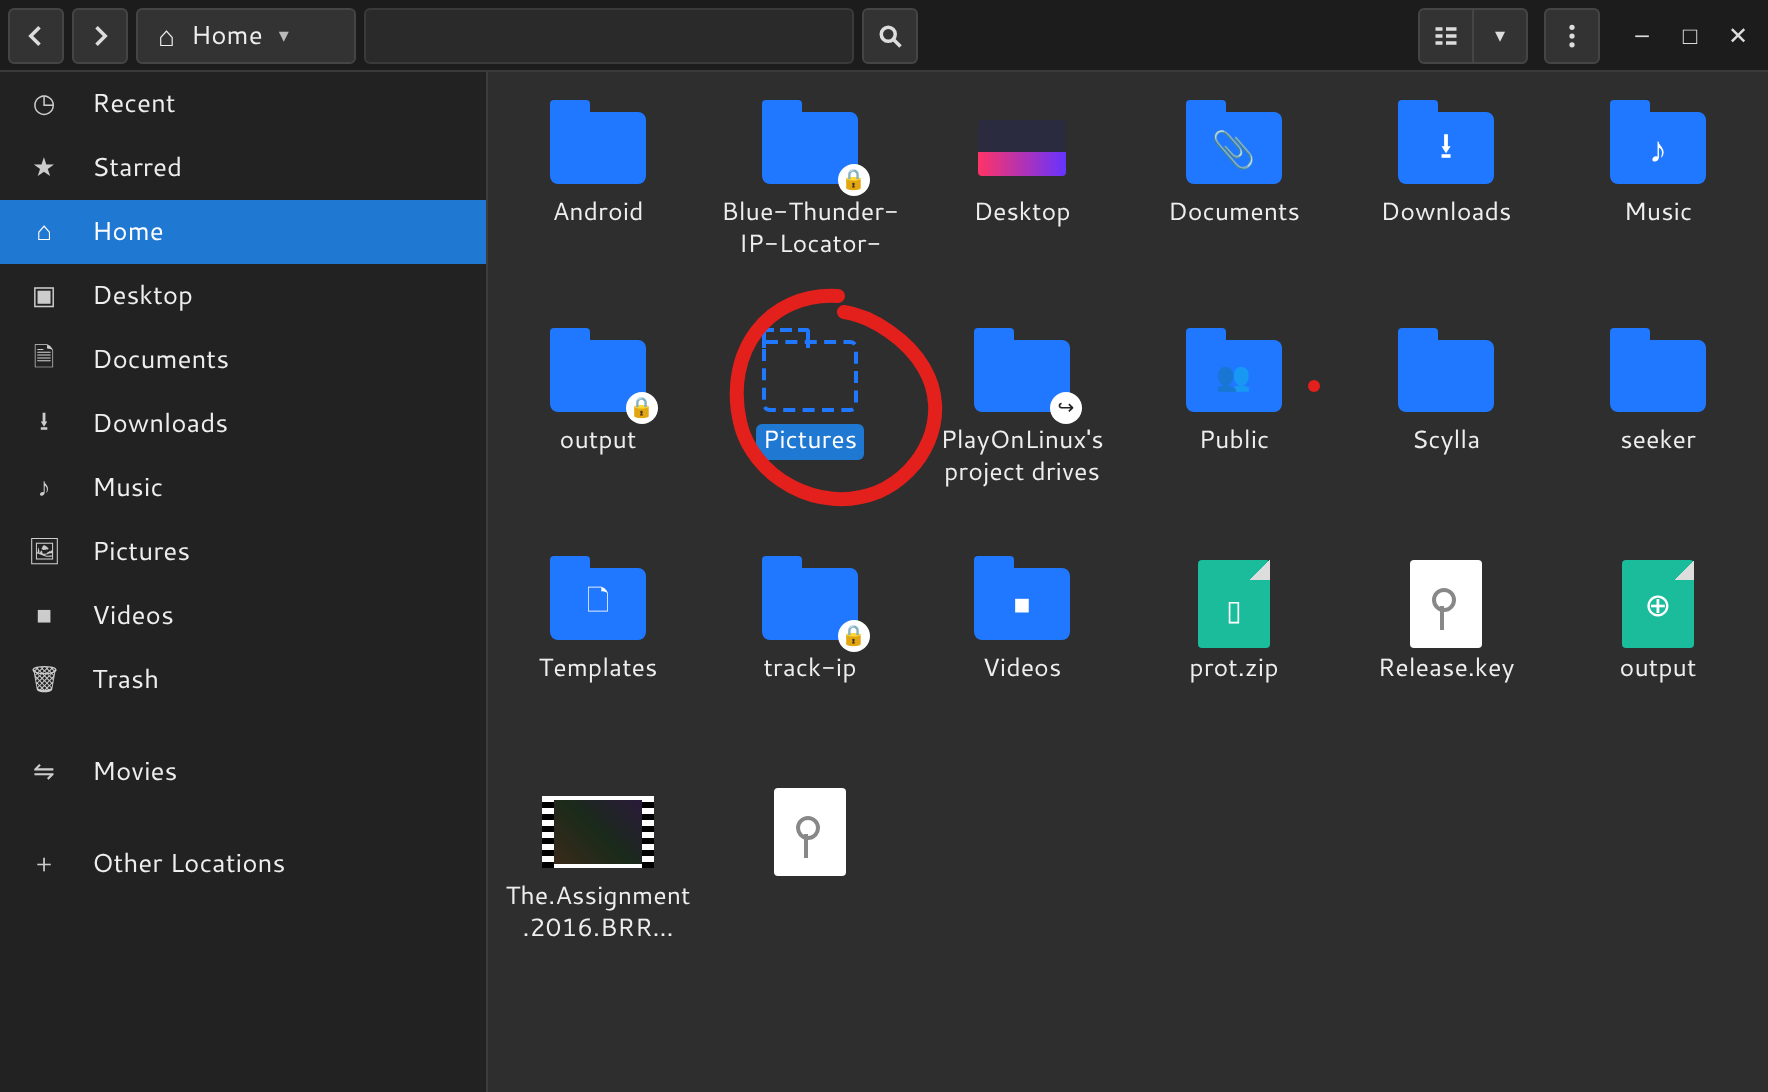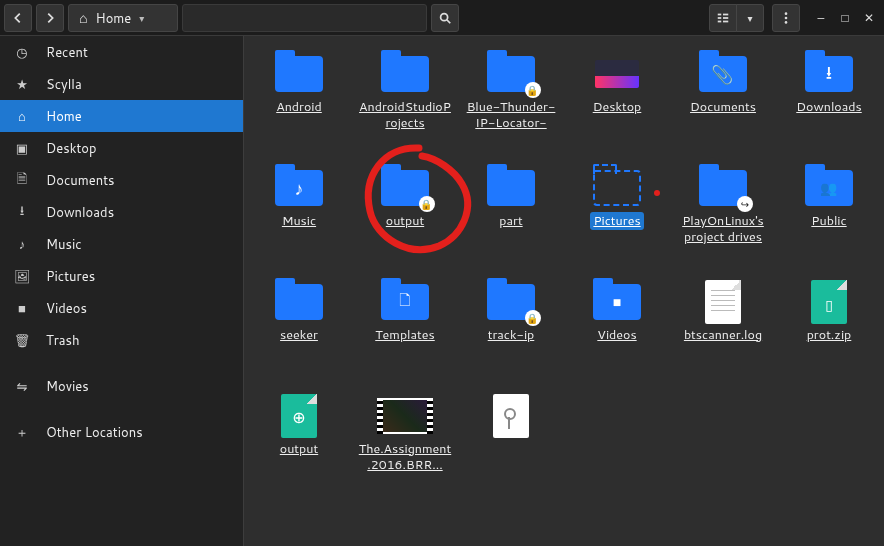--- a/index.html
+++ b/index.html
@@ -239,21 +239,20 @@
     left:0;right:0;bottom:0;
     height:12px;
     background: linear-gradient(to right, #ff3366, #6633ff);
   }
   .fname {
     font-size: 12.5px;
     line-height: 1.25;
     padding: 1px 3px;
     word-break: break-word;
     max-width: 100px;
-    text-decoration: underline;
   }
   .fname.sel {
     background: #1f78d1;
     border-radius: 3px;
     color: #fff;
   }
   
   .scribble {
     position: absolute;
     pointer-events: none;
@@ -318,21 +317,21 @@
 
 <div class="main">
 
   <div class="sidebar">
     <div class="side-item">
       <span class="side-ico">◷</span>
       <span>Recent</span>
     </div>
     <div class="side-item">
       <span class="side-ico">★</span>
-      <span>Scylla</span>
+      <span>Starred</span>
     </div>
     <div class="side-item sel">
       <span class="side-ico">⌂</span>
       <span>Home</span>
     </div>
     <div class="side-item">
       <span class="side-ico">▣</span>
       <span>Desktop</span>
     </div>
     <div class="side-item">
@@ -374,133 +373,127 @@
   <div class="filegrid">
 
     <div class="file">
       <div class="ficon">
           <div class="folder"></div>
         </div>
       <div class="fname">Android</div>
     </div>
     <div class="file">
       <div class="ficon">
+        <div class="folder"></div>
+        <div class="emblem">🔒</div>
+      </div>
+      <div class="fname">Blue-Thunder-IP-Locator-</div>
+    </div>
+    <div class="file">
+      <div class="ficon">
+          <div class="desktop-thumb"></div>
+        </div>
+      <div class="fname">Desktop</div>
+    </div>
+    <div class="file">
+      <div class="ficon">
+        <div class="folder"></div>
+          <div class="glyph">📎</div>
+      </div>
+      <div class="fname">Documents</div>
+    </div>
+    <div class="file">
+      <div class="ficon">
+        <div class="folder"></div>
+          <div class="glyph">⭳</div>
+      </div>
+      <div class="fname">Downloads</div>
+    </div>
+
+    <div class="file">
+      <div class="ficon">
+        <div class="folder"></div>
+          <div class="glyph">♪</div>
+      </div>
+      <div class="fname">Music</div>
+    </div>
+    <div class="file">
+      <div class="ficon">
+        <div class="folder"></div>
+        <div class="emblem">🔒</div>
+      </div>
+      <div class="fname">output</div>
+    </div>
+    <div class="file">
+      <div class="ficon">
+        <div class="folder dotted"></div>
+      </div>
+      <div class="fname sel">Pictures</div>
+    </div>
+    <div class="file">
+      <div class="ficon">
+        <div class="folder"></div>
+        <div class="emblem">↪</div>
+      </div>
+      <div class="fname">PlayOnLinux's project drives</div>
+    </div>
+
+    <div class="file">
+      <div class="ficon">
+        <div class="folder"></div>
+          <div class="glyph" style="font-size:14px;">👥</div>
+      </div>
+      <div class="fname">Public</div>
+    </div>
+    <div class="file">
+      <div class="ficon">
           <div class="folder"></div>
         </div>
-      <div class="fname">AndroidStudioProjects</div>
+      <div class="fname">Scylla</div>
+    </div>
+    <div class="file">
+      <div class="ficon">
+          <div class="folder"></div>
+        </div>
+      <div class="fname">seeker</div>
+    </div>
+    <div class="file">
+      <div class="ficon">
+        <div class="folder"></div>
+          <div class="glyph" style="font-size:14px;">🗋</div>
+      </div>
+      <div class="fname">Templates</div>
     </div>
     <div class="file">
       <div class="ficon">
         <div class="folder"></div>
         <div class="emblem">🔒</div>
       </div>
-      <div class="fname">Blue-Thunder-IP-Locator-</div>
-    </div>
-    <div class="file">
-      <div class="ficon">
-          <div class="desktop-thumb"></div>
-        </div>
-      <div class="fname">Desktop</div>
-    </div>
-    <div class="file">
-      <div class="ficon">
-        <div class="folder"></div>
-          <div class="glyph">📎</div>
-      </div>
-      <div class="fname">Documents</div>
-    </div>
-    <div class="file">
-      <div class="ficon">
-        <div class="folder"></div>
-          <div class="glyph">⭳</div>
-      </div>
-      <div class="fname">Downloads</div>
-    </div>
-
-    <div class="file">
-      <div class="ficon">
-        <div class="folder"></div>
-          <div class="glyph">♪</div>
-      </div>
-      <div class="fname">Music</div>
-    </div>
-    <div class="file">
-      <div class="ficon">
-        <div class="folder"></div>
-        <div class="emblem">🔒</div>
-      </div>
-      <div class="fname">output</div>
-    </div>
-    <div class="file">
-      <div class="ficon">
-          <div class="folder"></div>
-        </div>
-      <div class="fname">part</div>
-    </div>
-    <div class="file">
-      <div class="ficon">
-        <div class="folder dotted"></div>
-      </div>
-      <div class="fname sel">Pictures</div>
-    </div>
-    <div class="file">
-      <div class="ficon">
-        <div class="folder"></div>
-        <div class="emblem">↪</div>
-      </div>
-      <div class="fname">PlayOnLinux's project drives</div>
-    </div>
-
-    <div class="file">
-      <div class="ficon">
-        <div class="folder"></div>
-          <div class="glyph" style="font-size:14px;">👥</div>
-      </div>
-      <div class="fname">Public</div>
-    </div>
-    <div class="file">
-      <div class="ficon">
-          <div class="folder"></div>
-        </div>
-      <div class="fname">seeker</div>
-    </div>
-    <div class="file">
-      <div class="ficon">
-        <div class="folder"></div>
-          <div class="glyph" style="font-size:14px;">🗋</div>
-      </div>
-      <div class="fname">Templates</div>
-    </div>
-    <div class="file">
-      <div class="ficon">
-        <div class="folder"></div>
-        <div class="emblem">🔒</div>
-      </div>
       <div class="fname">track-ip</div>
     </div>
     <div class="file">
       <div class="ficon">
         <div class="folder"></div>
           <div class="glyph" style="font-size:14px;">■</div>
       </div>
       <div class="fname">Videos</div>
     </div>
 
-    <div class="file">
-      <div class="ficon">
-          <div class="docfile lines"></div>
-        </div>
-      <div class="fname">btscanner.log</div>
-    </div>
     <div class="file">
       <div class="ficon">
         <div class="docfile zip"></div>
         <div class="glyph" style="color:#fff;font-size:14px;top:6px;">▯</div>
       </div>
       <div class="fname">prot.zip</div>
+    </div>
+    <div class="file">
+      <div class="ficon">
+          <div class="docfile key"></div>
+        </div>
+      <div class="fname">Release.key</div>
     </div>
     <div class="file">
       <div class="ficon">
         <div class="docfile web"></div>
         <div class="glyph" style="color:#fff;font-size:16px;">⊕</div>
       </div>
       <div class="fname">output</div>
     </div>
     <div class="file">
       <div class="ficon">

